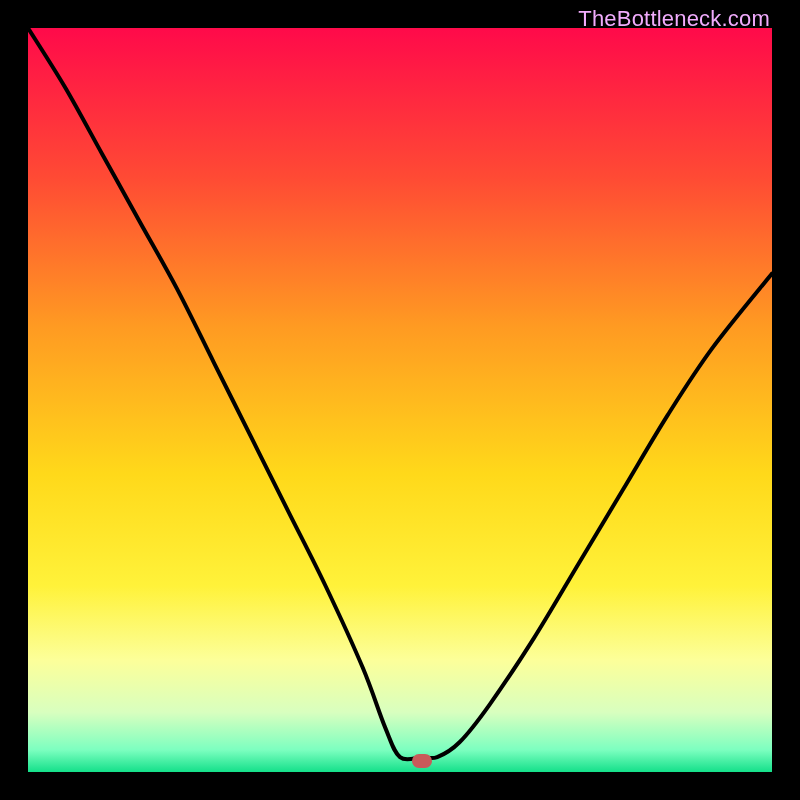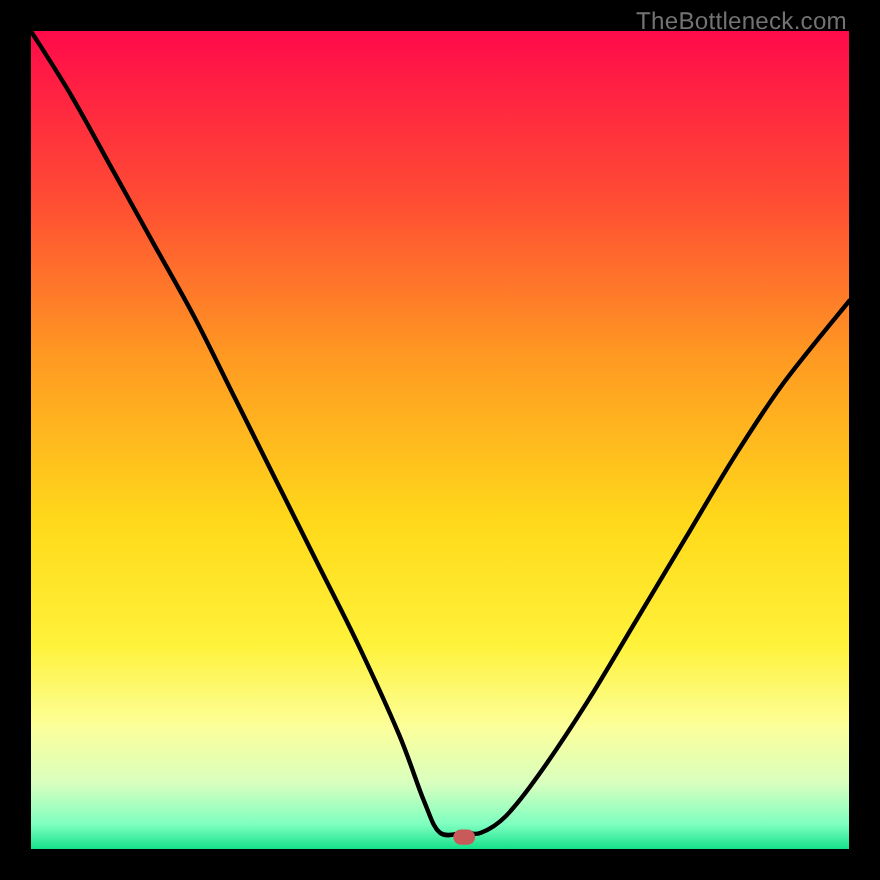--- a/index.html
+++ b/index.html
@@ -23,21 +23,21 @@
     top: 28px;
     left: 28px;
     width: 744px;
     height: 744px;
     overflow: hidden;
   }
   .watermark {
     position: absolute;
     top: 6px;
     right: 30px;
-    color: #737373;
+    color: #f0abfc;
     font-size: 22px;
     font-weight: 500;
     letter-spacing: 0.2px;
   }
   .marker {
     position: absolute;
     width: 20px;
     height: 14px;
     border-radius: 7px;
     background: #c85a5a;

